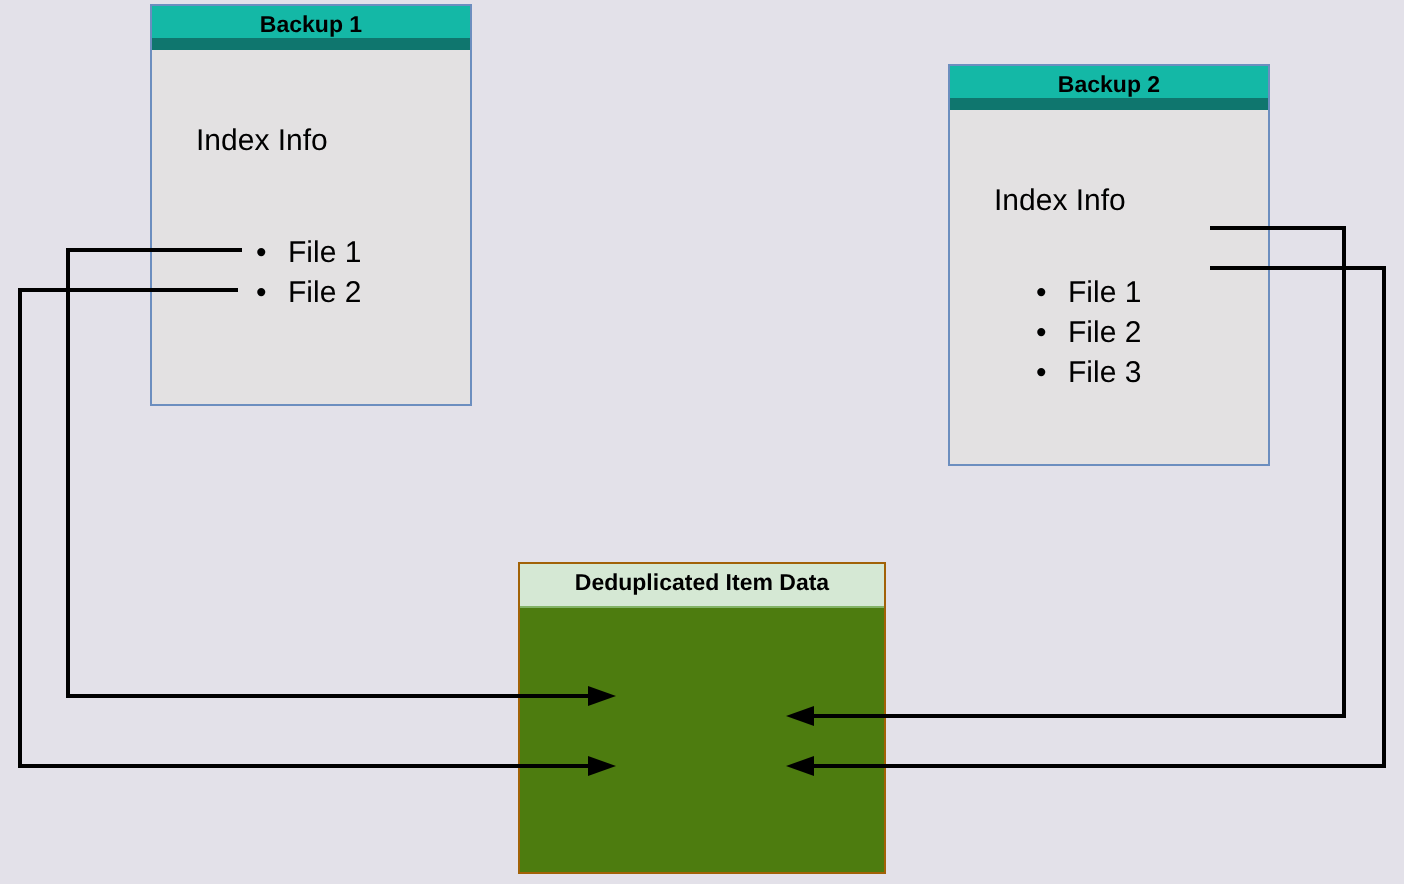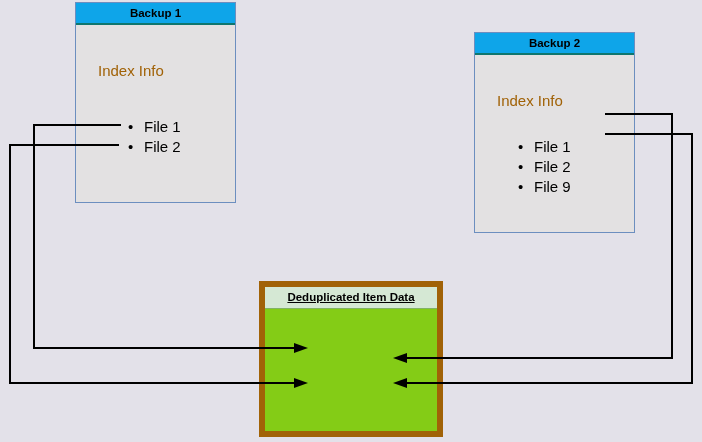--- a/index.html
+++ b/index.html
@@ -21,48 +21,47 @@
     width: 702px;
     height: 442px;
   }
   .box {
     position: absolute;
     box-sizing: border-box;
     border: 1px solid #6c8ebf;
     background: #e3e1e2;
   }
   .box.green {
-    border: 6px solid #a16207;
-    background: #84cc16;
-    text-decoration: underline;
+    border: 1px solid #a16207;
+    background: #4d7c0f;
   }
   .box-title {
     box-sizing: border-box;
     width: 100%;
     height: 22px;
     line-height: 21px;
     text-align: center;
     font-size: 11.5px;
     font-weight: bold;
     color: #000;
-    background: #0ea5e9;
-    border-bottom: 2px solid #0f766e;
+    background: #14b8a6;
+    border-bottom: 6px solid #0f766e;
   }
   .box.green .box-title {
     background: #d5e8d4;
     border-bottom: 1px solid #82b366;
   }
   .box-body {
     position: relative;
     width: 100%;
   }
   .index-label {
     position: absolute;
     font-size: 15px;
-    color: #a16207;
+    color: #000000;
     white-space: nowrap;
   }
   .file-list {
     position: absolute;
     margin: 0;
     padding: 0;
     list-style: none;
   }
   .file-list li {
     position: relative;
@@ -121,21 +120,21 @@
     </div>
   </div>
 
   <div class="box" style="left:474px; top:2px; width:161px; height:201px;margin-top:30px;">
     <div class="box-title">Backup 2</div>
     <div class="box-body" style="height:178px;">
       <div class="index-label" style="left:22px; top:37px;">Index Info</div>
       <ul class="file-list" style="left:43px; top:82px;">
         <li>File 1</li>
         <li>File 2</li>
-        <li>File 9</li>
+        <li>File 3</li>
       </ul>
     </div>
   </div>
 
   <div class="box green" style="left:259px; top:281px; width:184px; height:156px;">
     <div class="box-title">Deduplicated Item Data</div>
   </div>
 
   <svg id="wires" viewBox="0 0 702 442">
 

